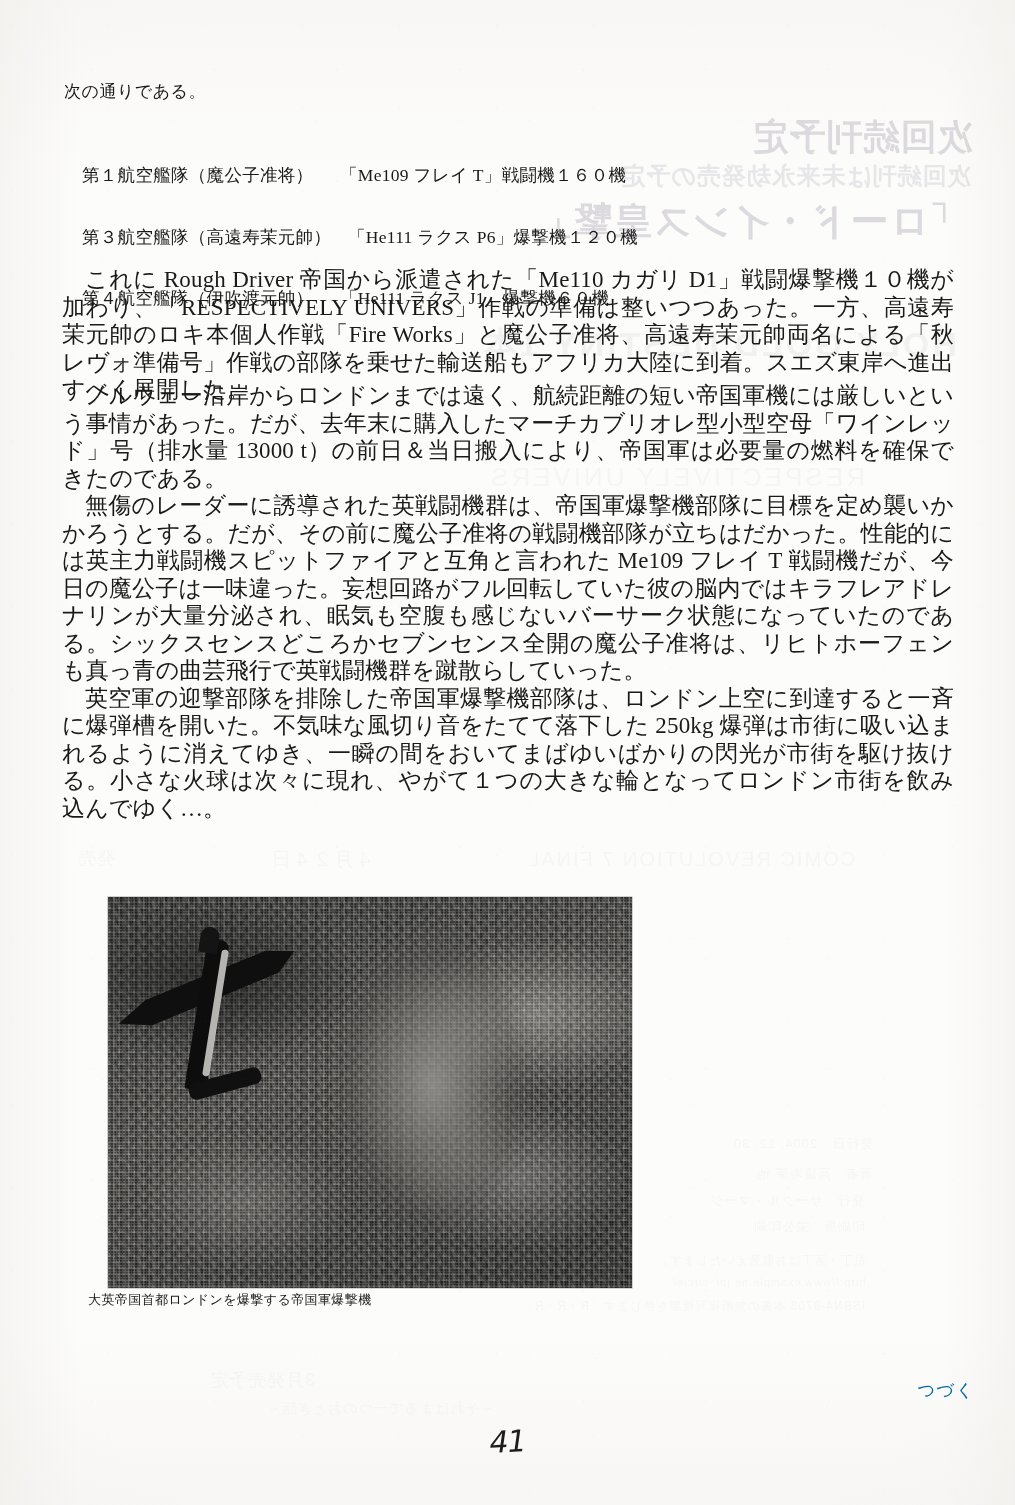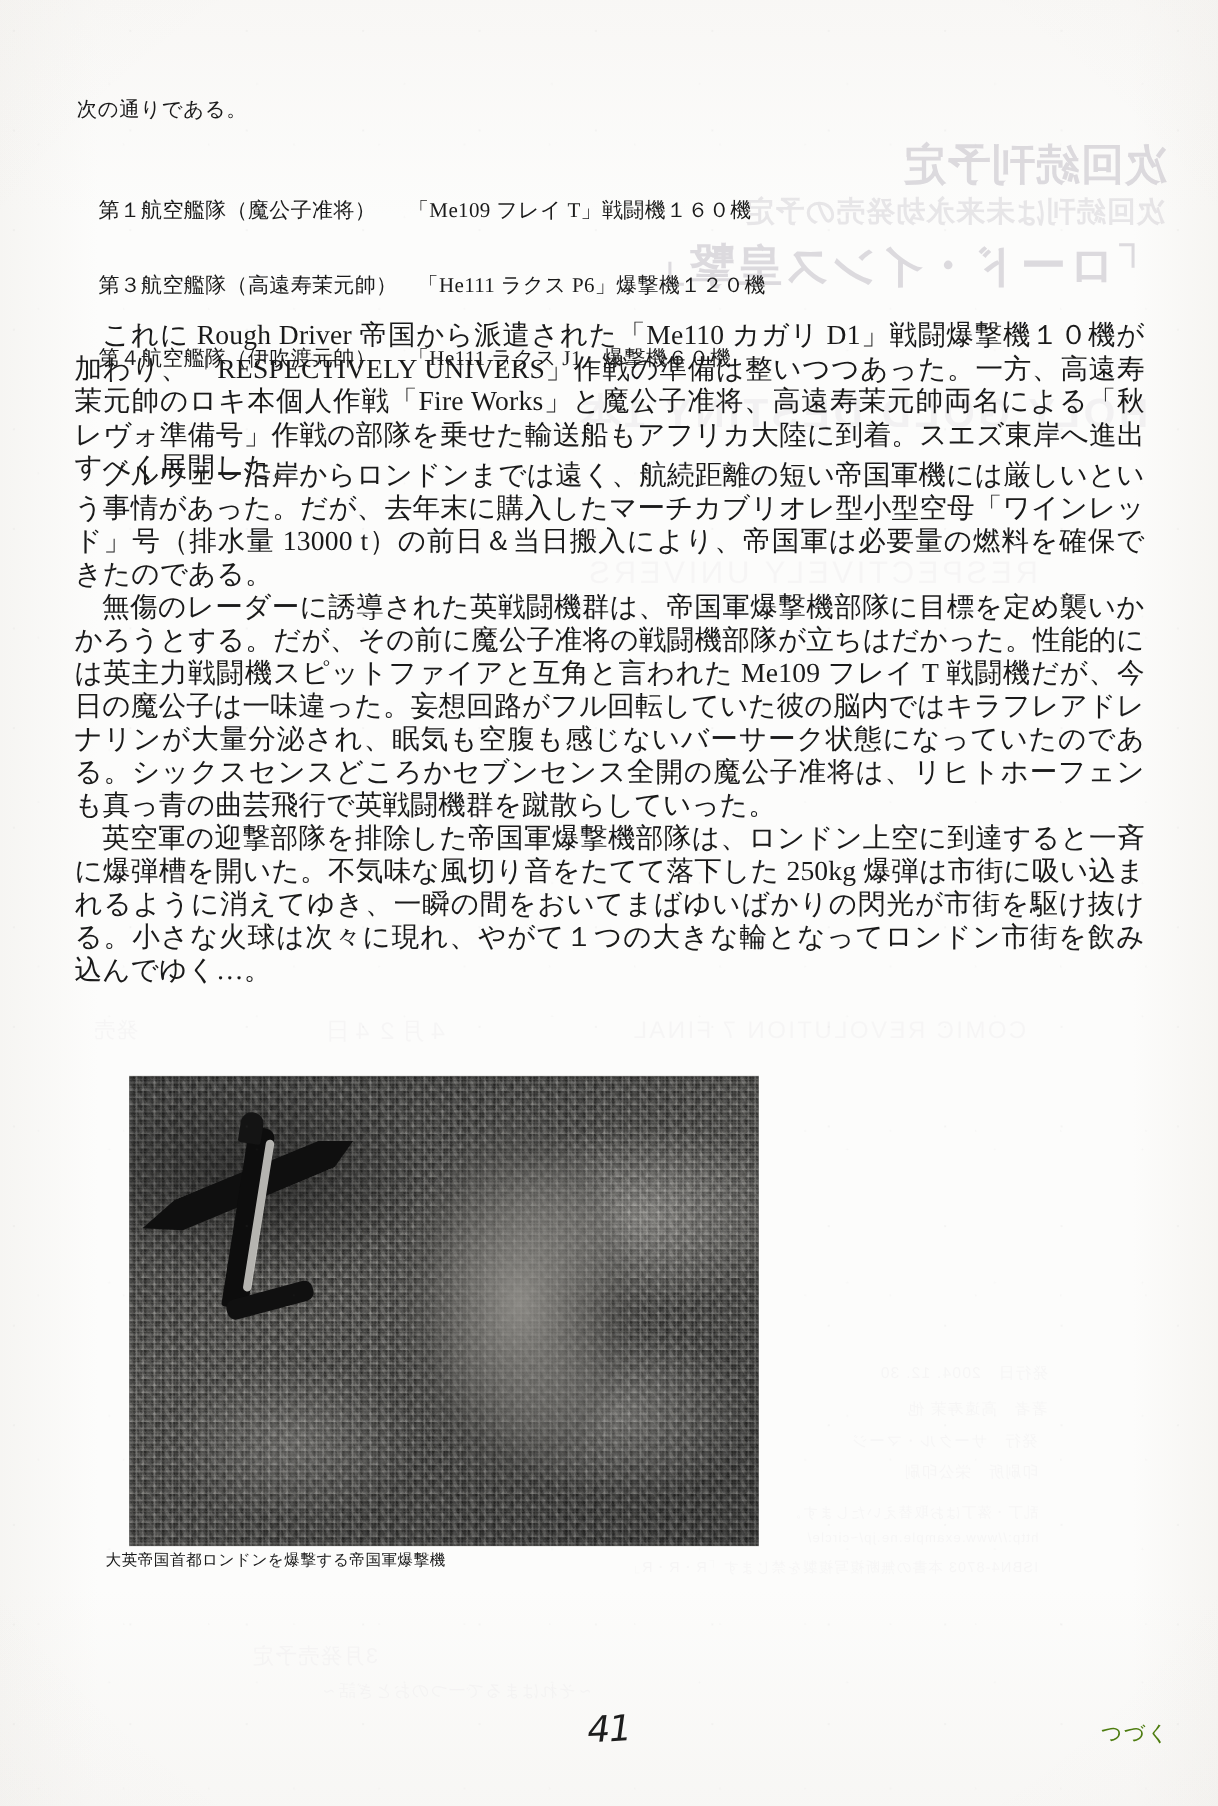--- a/index.html
+++ b/index.html
@@ -171,25 +171,25 @@
     letter-spacing: 0.4px;
   }
 
   #block-3 {
     top: 1336px;
   }
 
   .tsuzuku {
     position: absolute;
     right: 40px;
-    top: 1432px;
+    top: 1378px;
     font-size: 17.3px;
     font-family: "DejaVu Sans", sans-serif;
     letter-spacing: 1.5px;
-    color: #4d7c0f;
+    color: #0369a1;
   }
 
   .page-number {
     position: absolute;
     left: 0;
     right: 0;
     top: 1424px;
     text-align: center;
     font-size: 30px;
     font-family: "DejaVu Sans", sans-serif;

